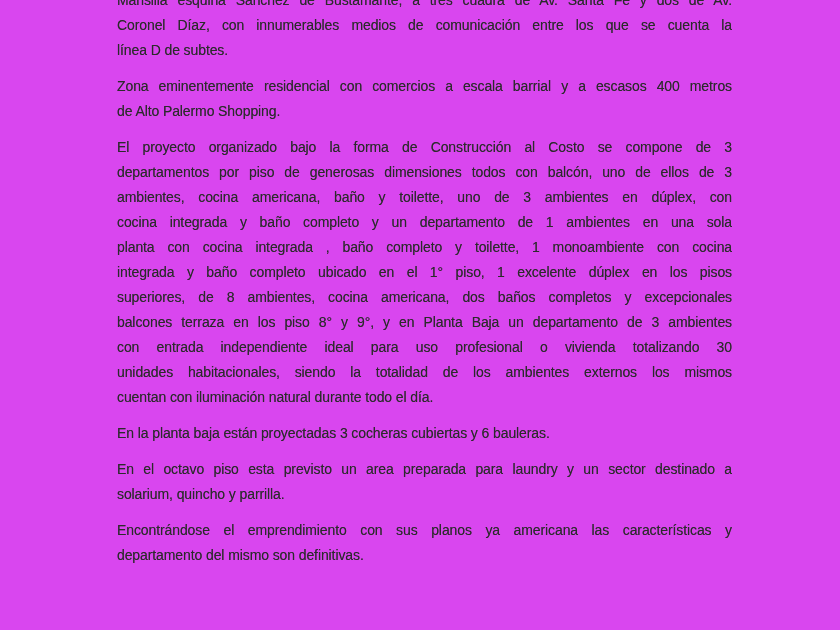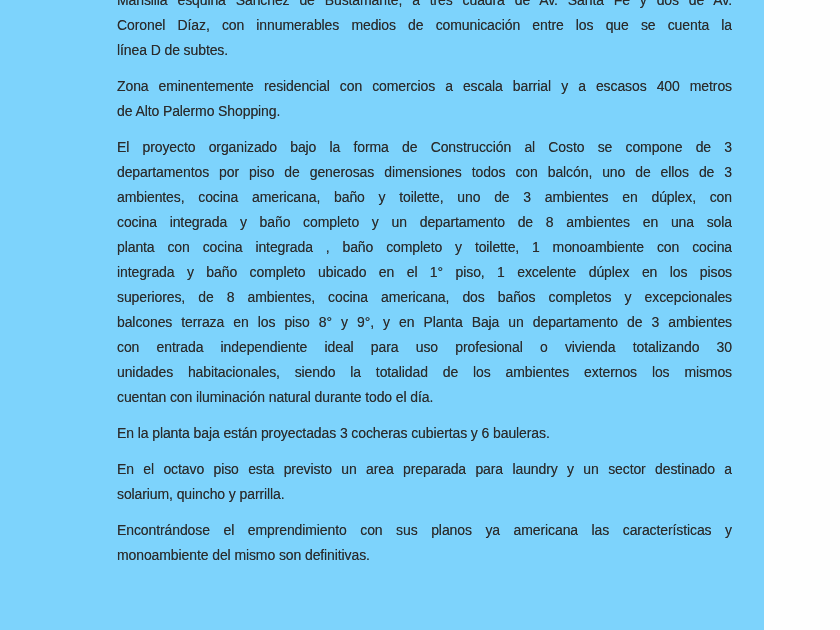--- a/index.html
+++ b/index.html
@@ -5,23 +5,23 @@
   html, body {
     margin: 0;
     padding: 0;
     width: 840px;
     height: 630px;
     background: #fefefe;
     overflow: hidden;
   }
   .page {
     position: relative;
-    width: 764px;
+    width: 840px;
     height: 630px;
-    background: #7dd3fc;
+    background: #d946ef;
     overflow: hidden;
   }
   .doc-text {
     position: absolute;
     left: 117px;
     top: -12px;
     width: 615px;
     font-family: "Liberation Sans", "DejaVu Sans", sans-serif;
     font-size: 14px;
     letter-spacing: -0.1px;
@@ -55,34 +55,34 @@
         <div class="line last">línea D de subtes.</div>
       </div>
       <div class="paragraph">
         <div class="line">Zona eminentemente residencial con comercios a escala barrial y a escasos 400 metros</div>
         <div class="line last">de Alto Palermo Shopping.</div>
       </div>
       <div class="paragraph">
         <div class="line">El proyecto organizado bajo la forma de Construcción al Costo se compone de 3</div>
         <div class="line">departamentos por piso de generosas dimensiones todos con balcón, uno de ellos de 3</div>
         <div class="line">ambientes, cocina americana, baño y toilette, uno de 3 ambientes en dúplex, con</div>
-        <div class="line">cocina integrada y baño completo y un departamento de 8 ambientes en una sola</div>
+        <div class="line">cocina integrada y baño completo y un departamento de 1 ambientes en una sola</div>
         <div class="line">planta con cocina integrada , baño completo y toilette, 1 monoambiente con cocina</div>
         <div class="line">integrada y baño completo ubicado en el 1° piso, 1 excelente dúplex en los pisos</div>
         <div class="line">superiores, de 8 ambientes, cocina americana, dos baños completos y excepcionales</div>
         <div class="line">balcones terraza en los piso 8° y 9°, y en Planta Baja un departamento de 3 ambientes</div>
         <div class="line">con entrada independiente ideal para uso profesional o vivienda totalizando 30</div>
         <div class="line">unidades habitacionales, siendo la totalidad de los ambientes externos los mismos</div>
         <div class="line last">cuentan con iluminación natural durante todo el día.</div>
       </div>
       <div class="paragraph">
         <div class="line last">En la planta baja están proyectadas 3 cocheras cubiertas y 6 bauleras.</div>
       </div>
       <div class="paragraph">
         <div class="line">En el octavo piso esta previsto un area preparada para laundry y un sector destinado a</div>
         <div class="line last">solarium, quincho y parrilla.</div>
       </div>
       <div class="paragraph">
         <div class="line">Encontrándose el emprendimiento con sus planos ya americana las características y</div>
-        <div class="line last">monoambiente del mismo son definitivas.</div>
+        <div class="line last">departamento del mismo son definitivas.</div>
       </div>
     </div>
 </div>
 
 </body></html>

